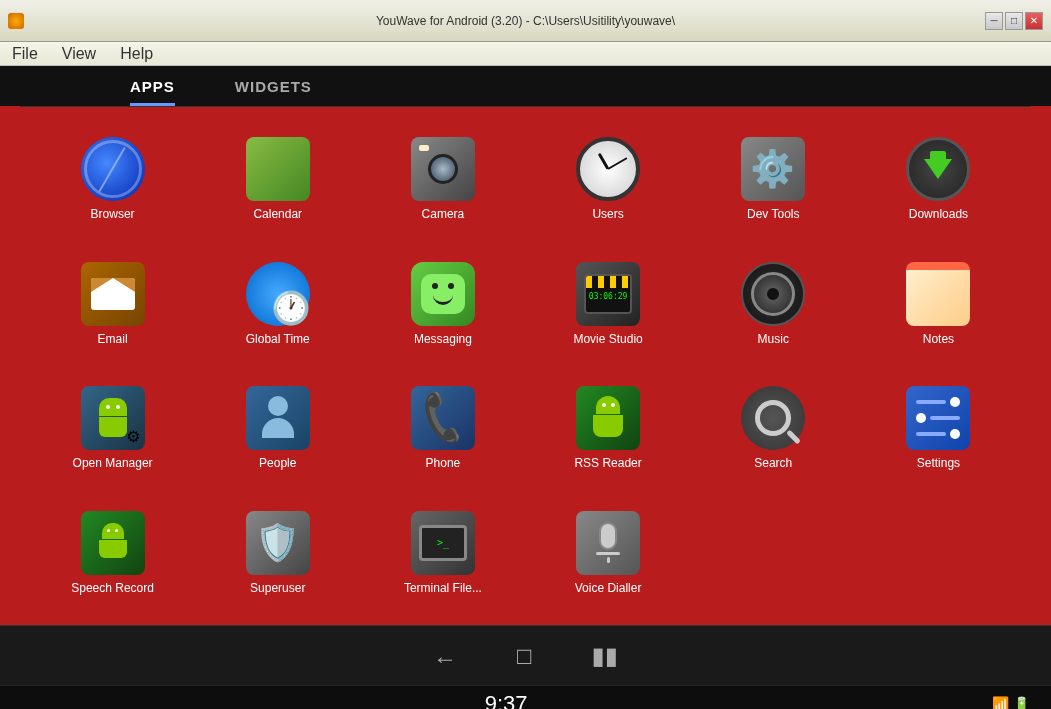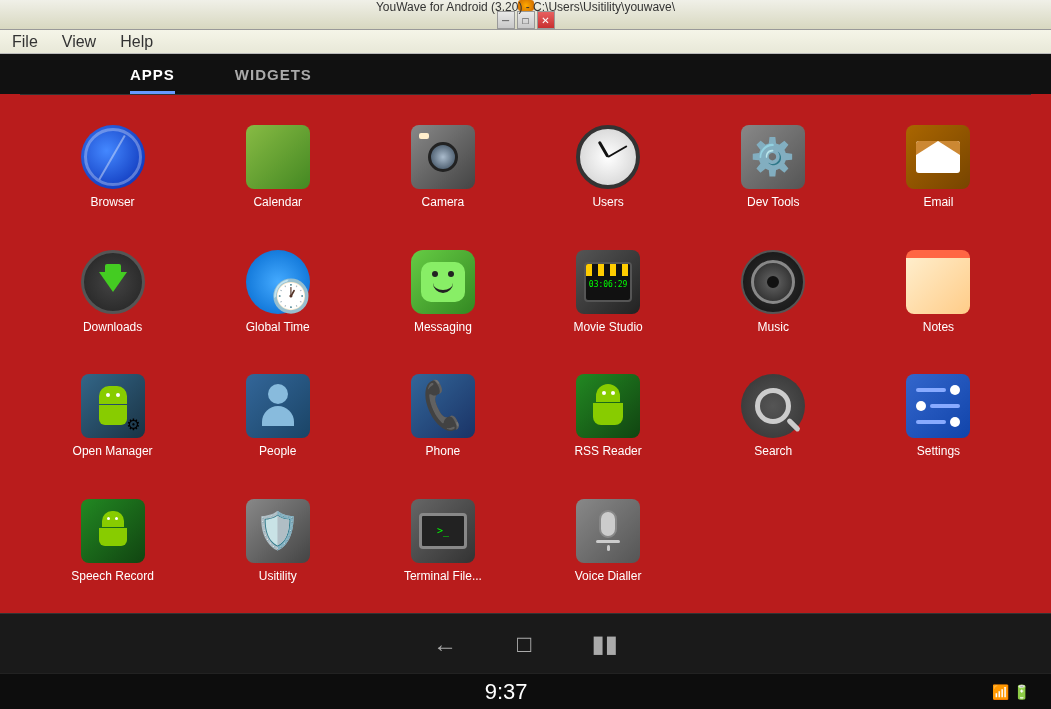--- a/index.html
+++ b/index.html
@@ -1,27 +1,26 @@
 <!DOCTYPE html>
 <html><head>
   <meta charset="utf-8">
   <style>
     * { margin: 0; padding: 0; box-sizing: border-box; }
     body { width: 1051px; height: 709px; font-family: Arial, sans-serif; background: #c8c8a0; overflow: hidden; }
 
     .title-bar {
       background: linear-gradient(to bottom, #f0f0e8, #d8d8c0);
-      height: 30px;
+      height: 42px;
       display: flex;
       align-items: center;
       justify-content: space-between;
       border-bottom: 1px solid #999;
       padding: 0 8px;
       position: relative;
-      flex-direction: column;
     }
     .title-text {
       position: absolute;
       left: 50%;
       transform: translateX(-50%);
       font-size: 12px;
       color: #333;
     }
     .title-icon {
       width: 16px; height: 16px;
@@ -677,31 +676,31 @@
       </div>
       <span class="app-label">Users</span>
     </div>
 
     <div class="app-item">
       <div class="icon-devtools app-icon">⚙️</div>
       <span class="app-label">Dev Tools</span>
     </div>
 
     <div class="app-item">
+      <div class="icon-downloads app-icon">
+        <div class="dl-arrow"></div>
+      </div>
+      <span class="app-label">Downloads</span>
+    </div>
+
+    <div class="app-item">
       <div class="icon-email app-icon">
         <div class="email-envelope"></div>
       </div>
       <span class="app-label">Email</span>
-    </div>
-
-    <div class="app-item">
-      <div class="icon-downloads app-icon">
-        <div class="dl-arrow"></div>
-      </div>
-      <span class="app-label">Downloads</span>
     </div>
 
     <div class="app-item">
       <div class="icon-globaltime app-icon">
         <div class="gt-clock">🕐</div>
       </div>
       <span class="app-label">Global Time</span>
     </div>
 
     <div class="app-item">
@@ -827,21 +826,21 @@
           <div class="sp-body"></div>
         </div>
       </div>
       <span class="app-label">Speech Record</span>
     </div>
 
     <div class="app-item">
       <div class="icon-superuser app-icon">
         <span style="font-size:36px;">🛡️</span>
       </div>
-      <span class="app-label">Usitility</span>
+      <span class="app-label">Superuser</span>
     </div>
 
     <div class="app-item">
       <div class="icon-terminal app-icon">
         <div class="monitor">&gt;_</div>
       </div>
       <span class="app-label">Terminal File...</span>
     </div>
 
     <div class="app-item">

